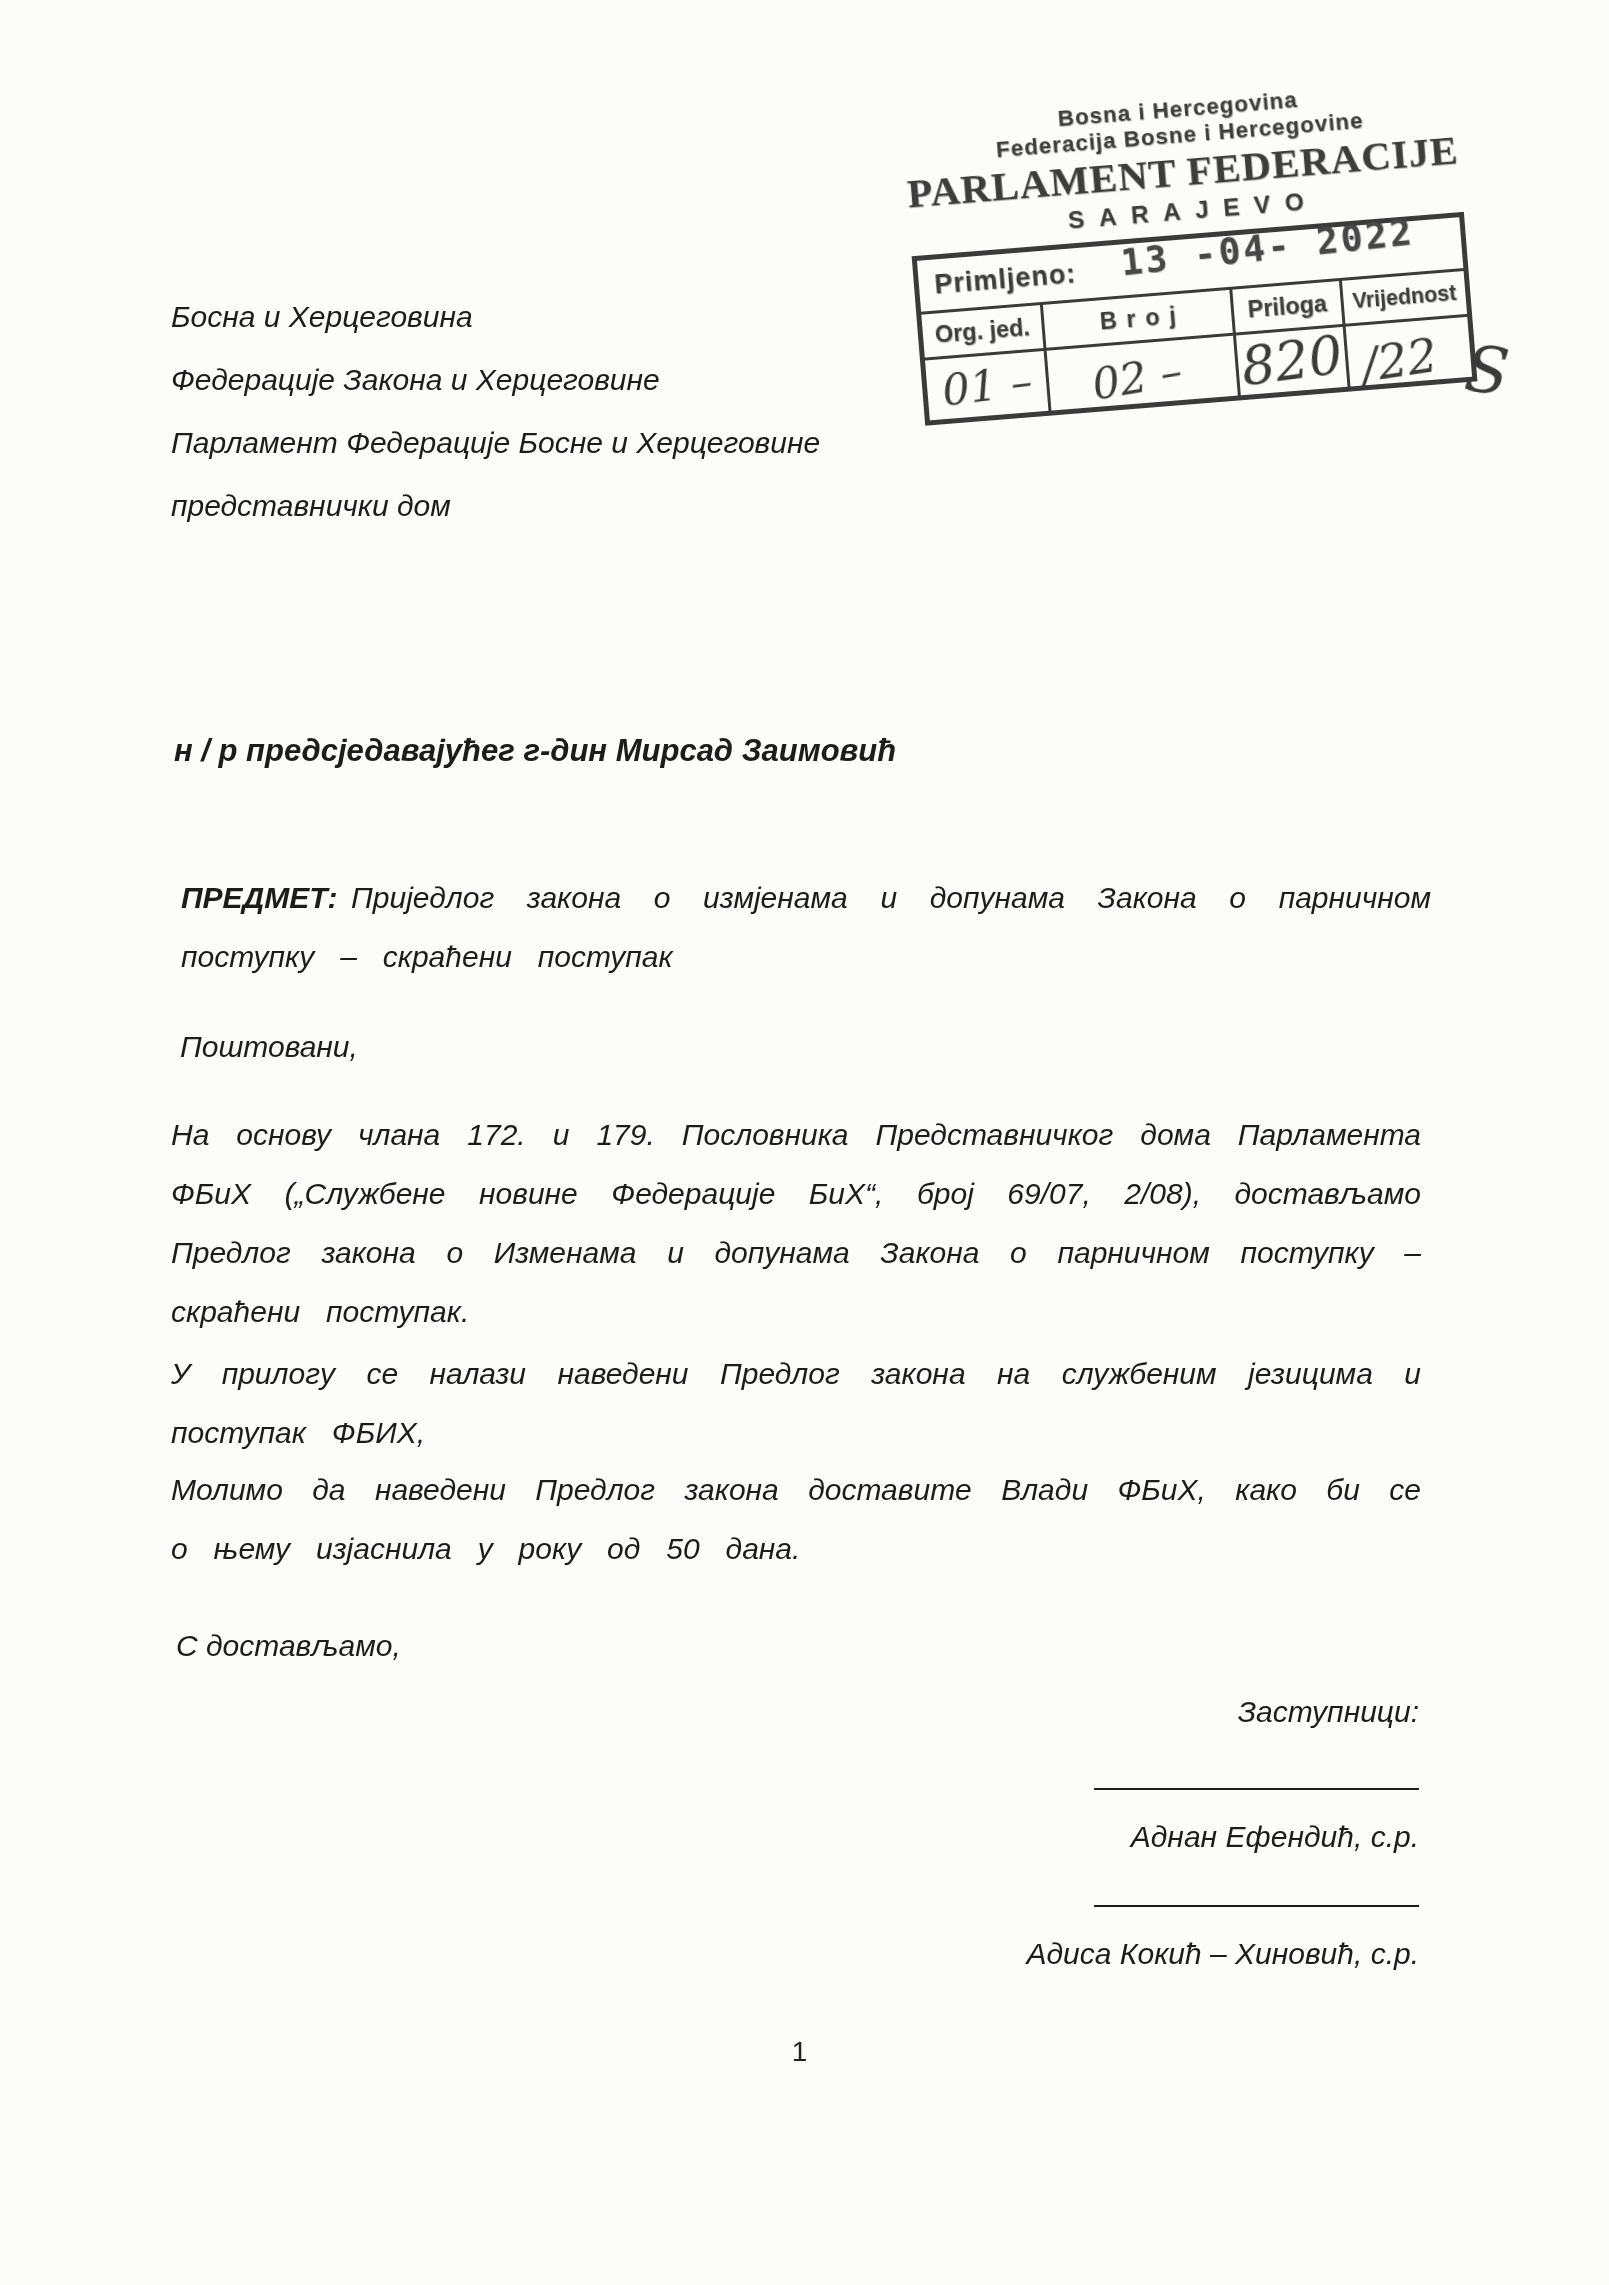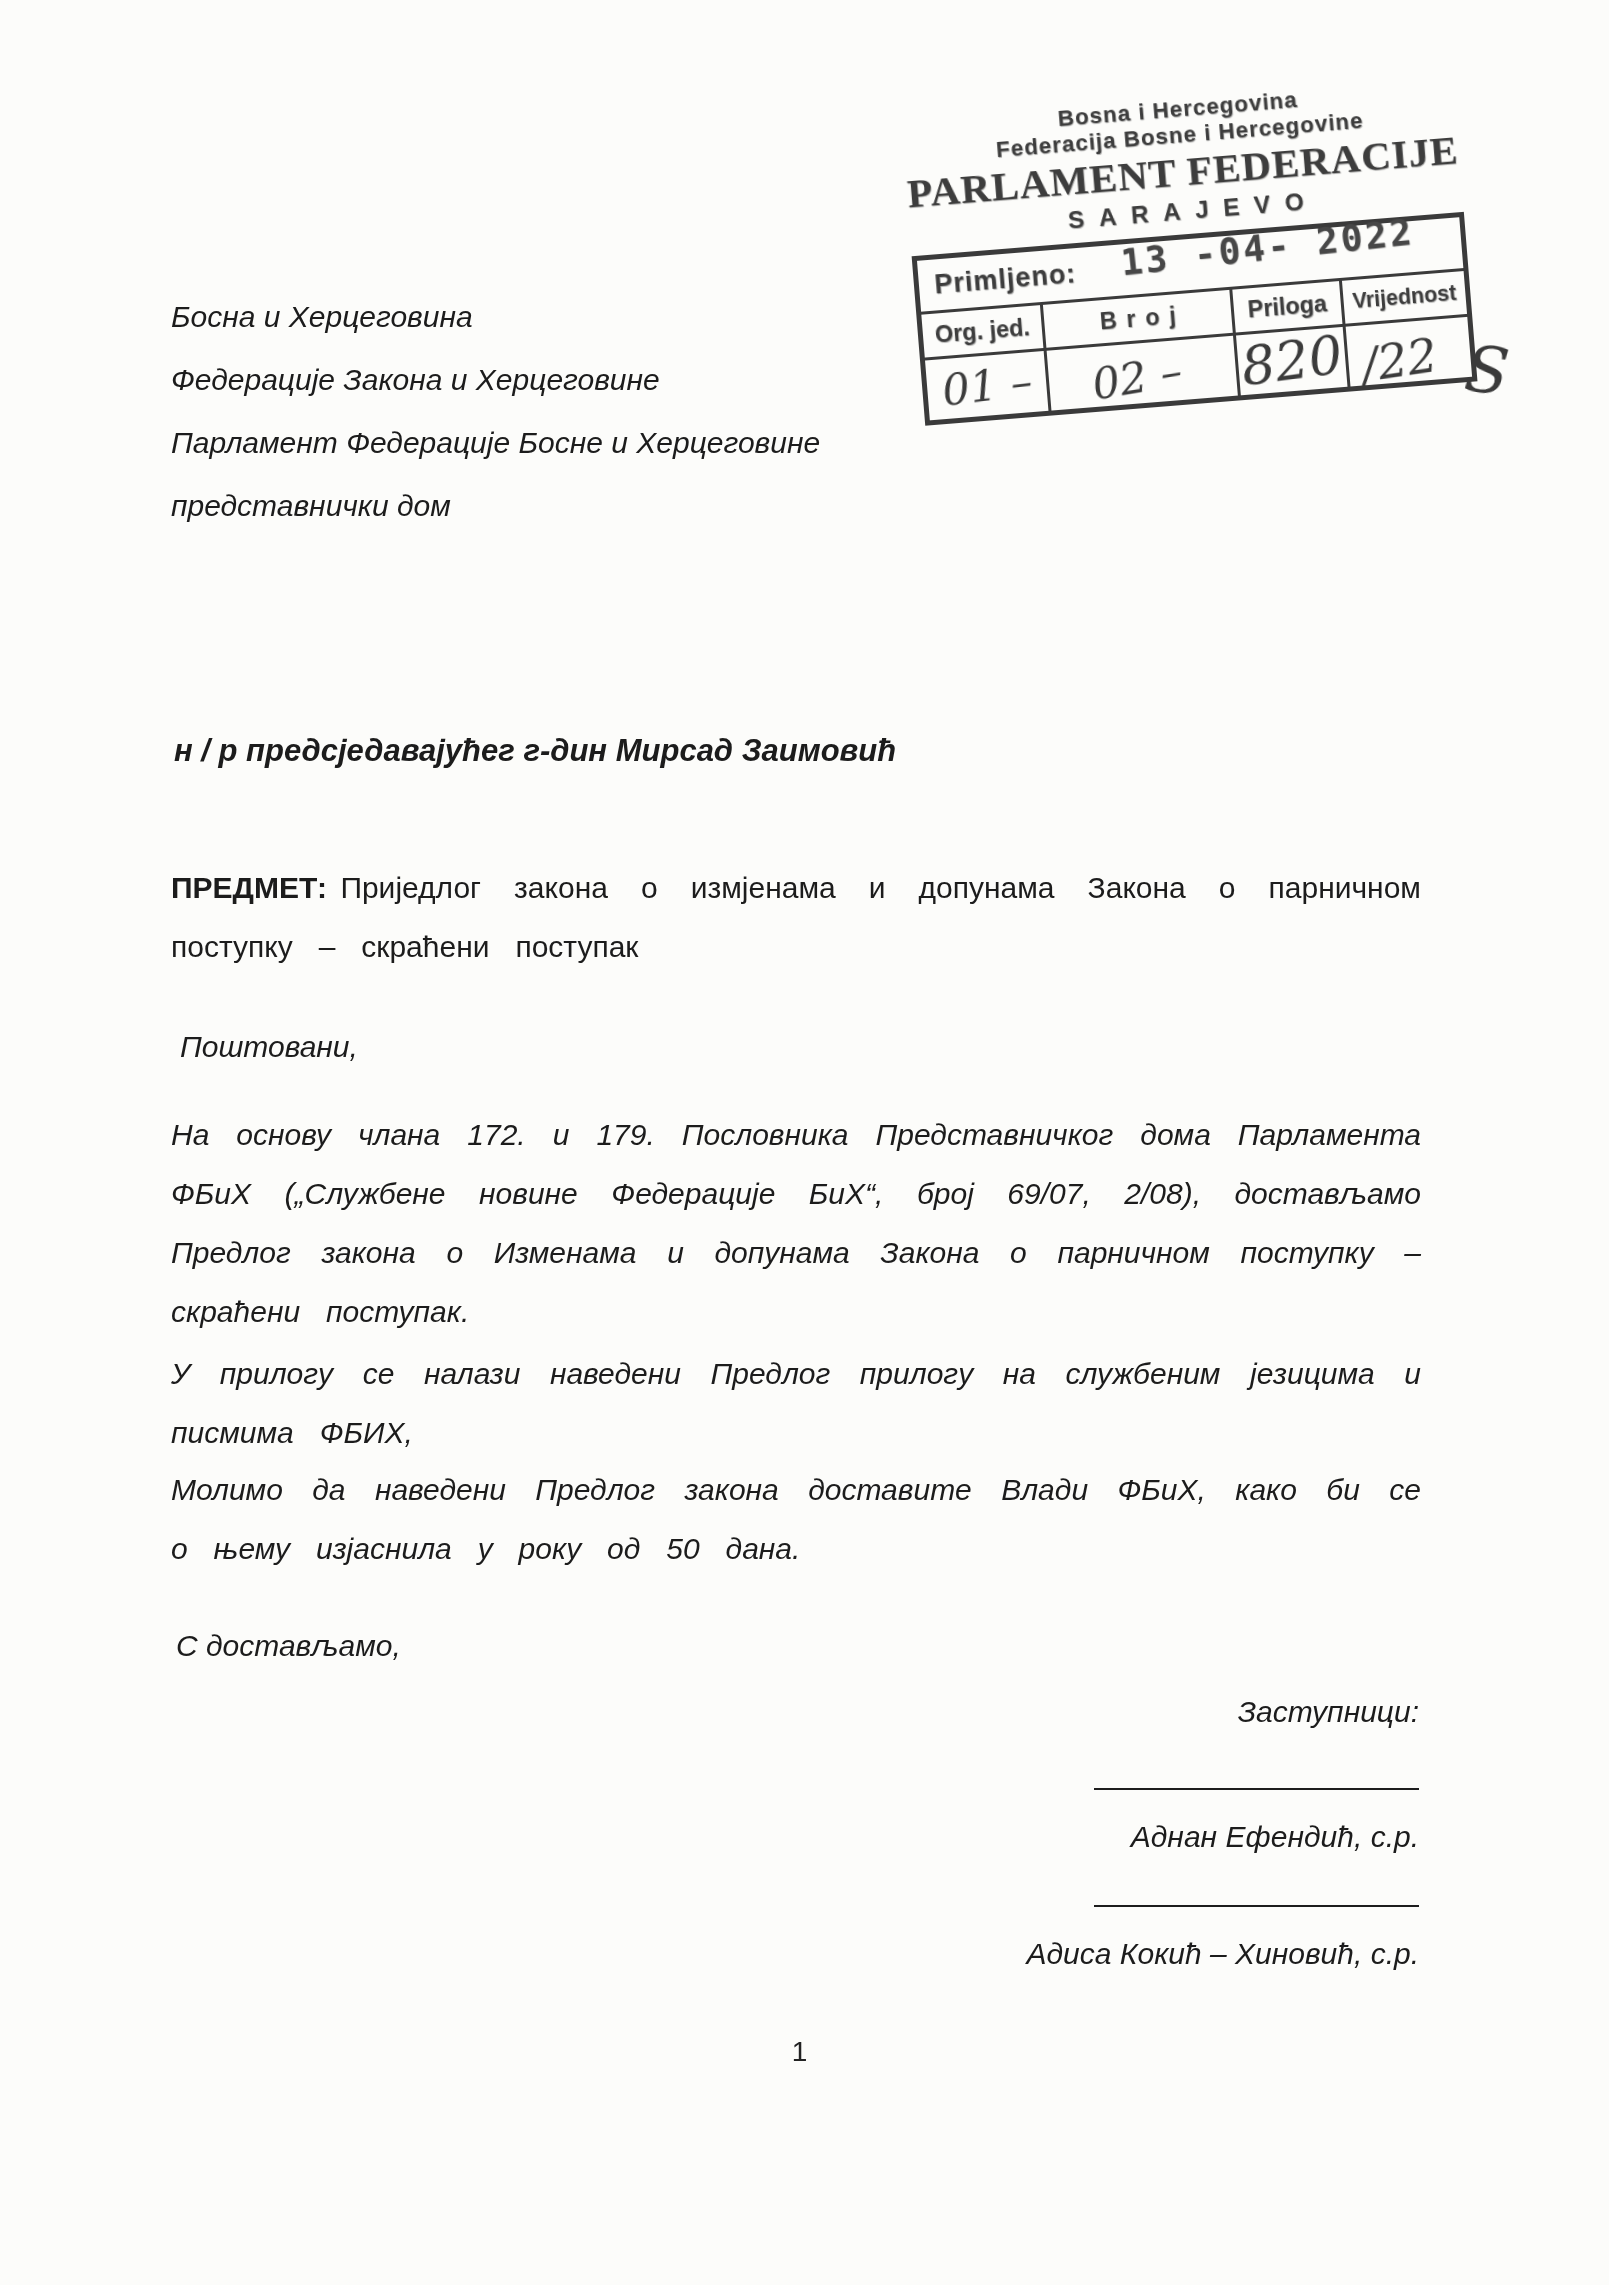--- a/index.html
+++ b/index.html
@@ -18,22 +18,22 @@
     font-style:italic;font-size:30px;line-height:63px;
     white-space:nowrap;
   }
   .attention{
     position:absolute;left:174px;top:733px;margin:0;
     font-style:italic;font-weight:bold;font-size:31px;
     white-space:nowrap;
     text-align:right;
   }
   .subject{
-    position:absolute;left:171px;top:858px;margin:0;width:1250px;
-    font-size:30px;line-height:59px;
+    position:absolute;left:171px;top:858px;margin:10px;width:1250px;
+    font-style:italic;font-size:30px;line-height:59px;
     text-align:justify;word-spacing:17.6px;
   }
   .subject .b{font-weight:bold;margin-right:0.45em;}
   .salutation{
     position:absolute;left:180px;top:1030px;margin:0;
     font-style:italic;font-size:30px;white-space:nowrap;
   }
   .para{
     position:absolute;left:171px;margin:0;width:1250px;
     font-style:italic;font-size:30px;line-height:59px;
@@ -188,21 +188,21 @@
   </div>
 
   <p class="attention">н / р предсједавајућег г-дин Мирсад Заимовић</p>
 
   <p class="subject">
     <span class="b">ПРЕДМЕТ:</span><span>Приједлог закона о измјенама и допунама Закона о парничном поступку – скраћени поступак</span>
   </p>
 
   <p class="salutation">Поштовани,</p>
   <p class="para p1">На основу члана 172. и 179. Пословника Представничког дома Парламента ФБиХ („Службене новине Федерације БиХ“, број 69/07, 2/08), достављамо Предлог закона о Изменама и допунама Закона о парничном поступку – скраћени поступак.</p>
-  <p class="para p2">У прилогу се налази наведени Предлог прилогу на службеним језицима и писмима ФБИХ,</p>
+  <p class="para p2">У прилогу се налази наведени Предлог закона на службеним језицима и поступак ФБИХ,</p>
   <p class="para p3">Молимо да наведени Предлог закона доставите Влади ФБиХ, како би се о њему изјаснила у року од 50 дана.</p>
   <p class="closing">С достављамо,</p>
 
   <p class="sig-role">Заступници:</p>
   <div class="sig-line l1"></div>
   <p class="sig-name n1">Аднан Ефендић, с.р.</p>
   <div class="sig-line l2"></div>
   <p class="sig-name n2">Адиса Кокић – Хиновић, с.р.</p>
 
   <div class="page-number">1</div>

